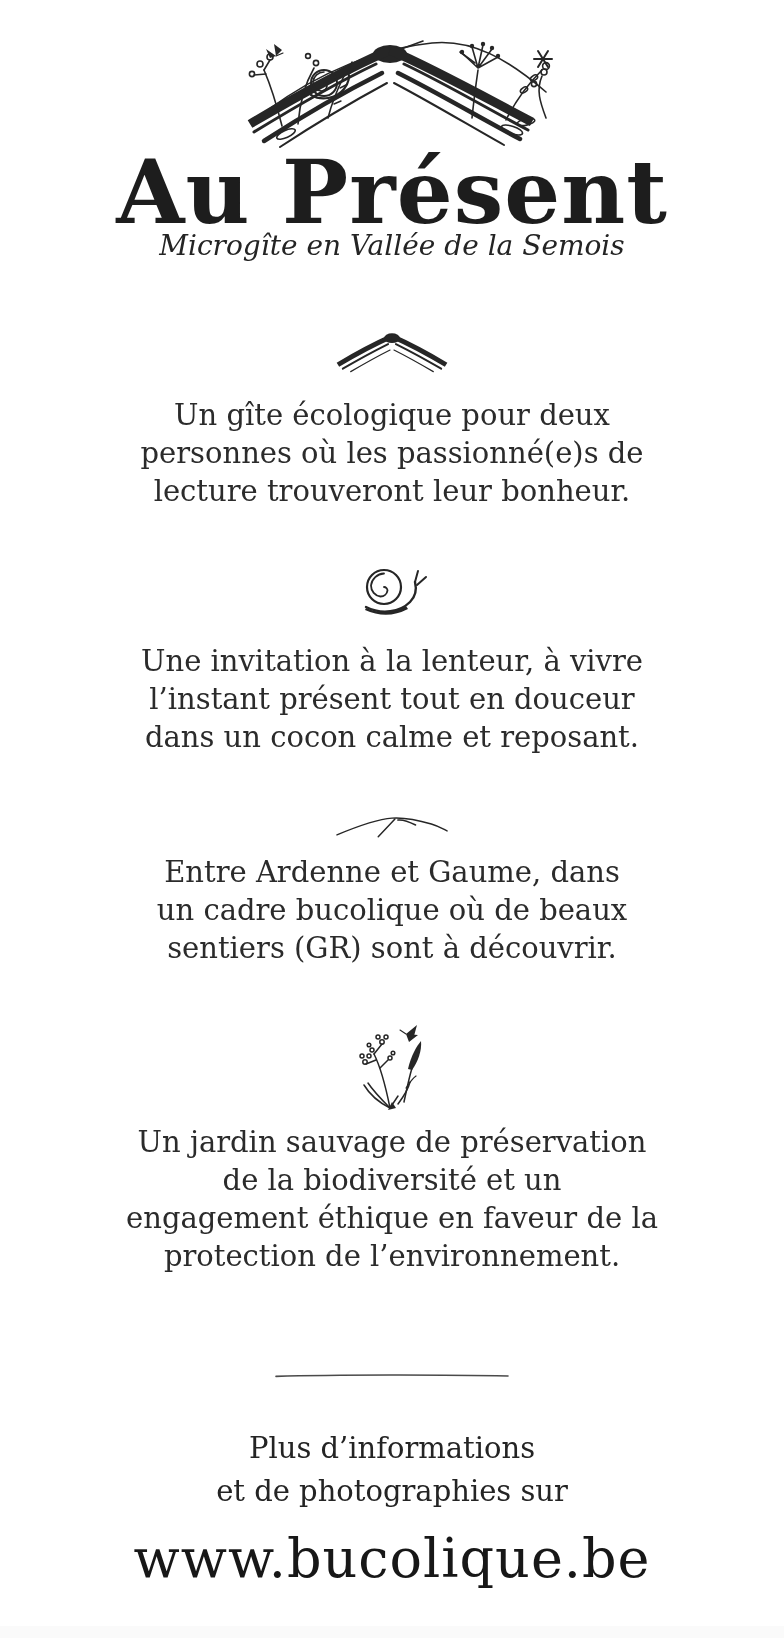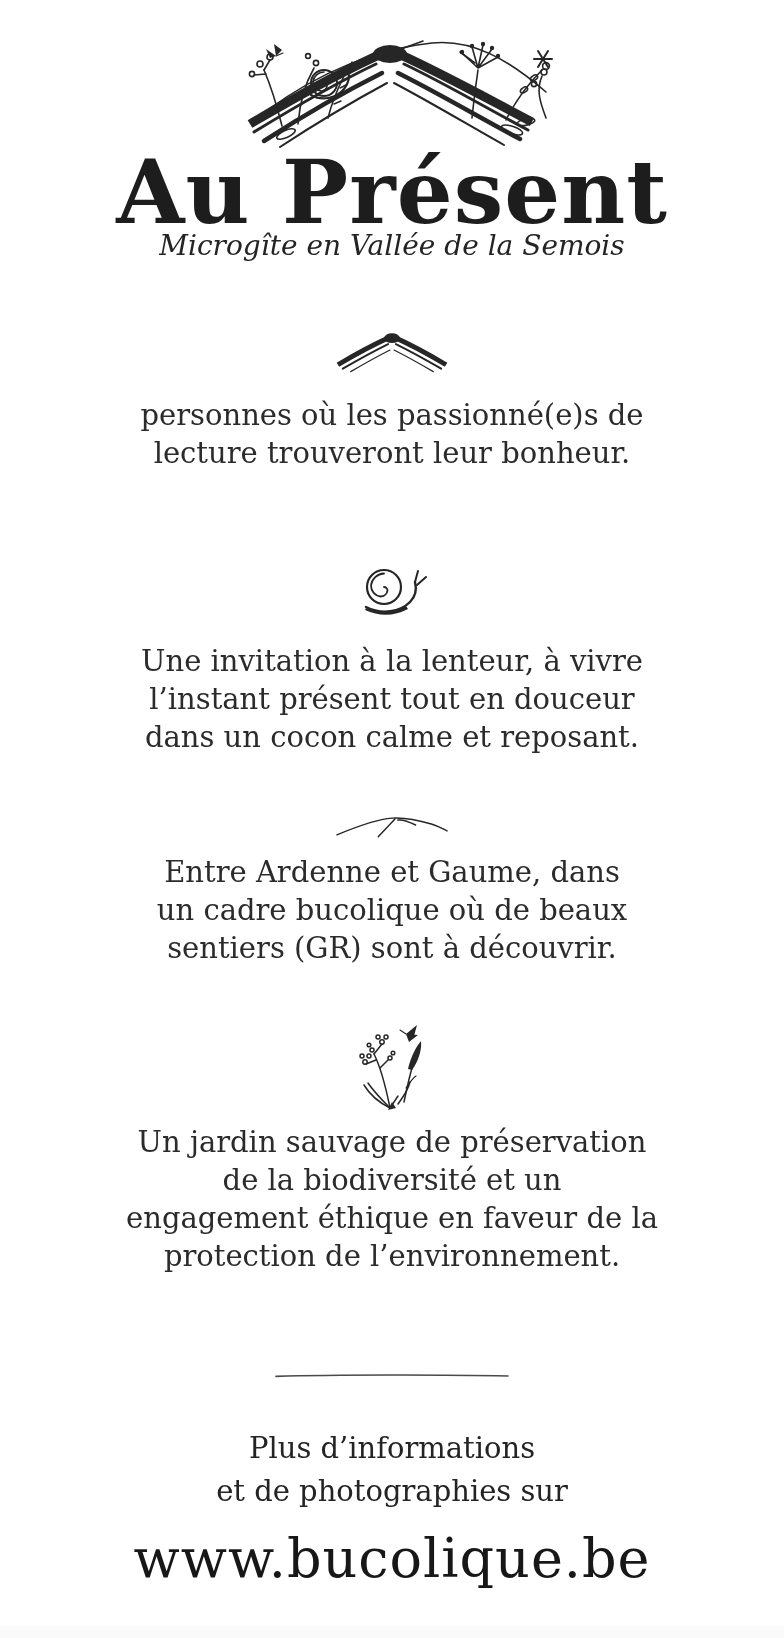--- a/index.html
+++ b/index.html
@@ -128,20 +128,21 @@
       <ellipse cx="60" cy="10" rx="8" ry="5" fill="#262626" stroke="none"></ellipse>
       <path d="M60,8 C42,16 20,28 5,37" stroke-width="5" stroke-linecap="butt"></path>
       <path d="M60,8 C78,16 100,28 115,37" stroke-width="5" stroke-linecap="butt"></path>
       <path d="M56,16 C40,24 22,34 10,41" stroke-width="2"></path>
       <path d="M64,16 C80,24 98,34 110,41" stroke-width="2"></path>
       <path d="M58,22 C44,29 30,37 18,44" stroke-width="1.2"></path>
       <path d="M62,22 C76,29 90,37 102,44" stroke-width="1.2"></path>
     </svg>
   </div>
   <div class="cx para" style="top:396px;">
+    <div>Un gîte écologique pour deux</div>
     <div>personnes où les passionné(e)s de</div>
     <div>lecture trouveront leur bonheur.</div>
   </div>
 
   <div class="cx" style="top:562px;">
     <svg class="icn" width="76" height="58" viewBox="0 0 76 58" fill="none" stroke="#262626" stroke-linecap="round">
       <circle cx="30" cy="25" r="17" stroke-width="2.2"></circle>
       <path d="M30,25 a3.5,3.5 0 0 1 3.5,3.5 a7,7 0 0 1 -7,6 a11,11 0 0 1 -9.5,-11 a13.5,13.5 0 0 1 13,-12" stroke-width="1.8"></path>
       <path d="M12,45 C28,53 46,50 56,40 C61,35 63,28 61,20" stroke-width="2.4"></path>
       <path d="M61,20 l3,-11 M63,23 l9,-8" stroke-width="2"></path>

